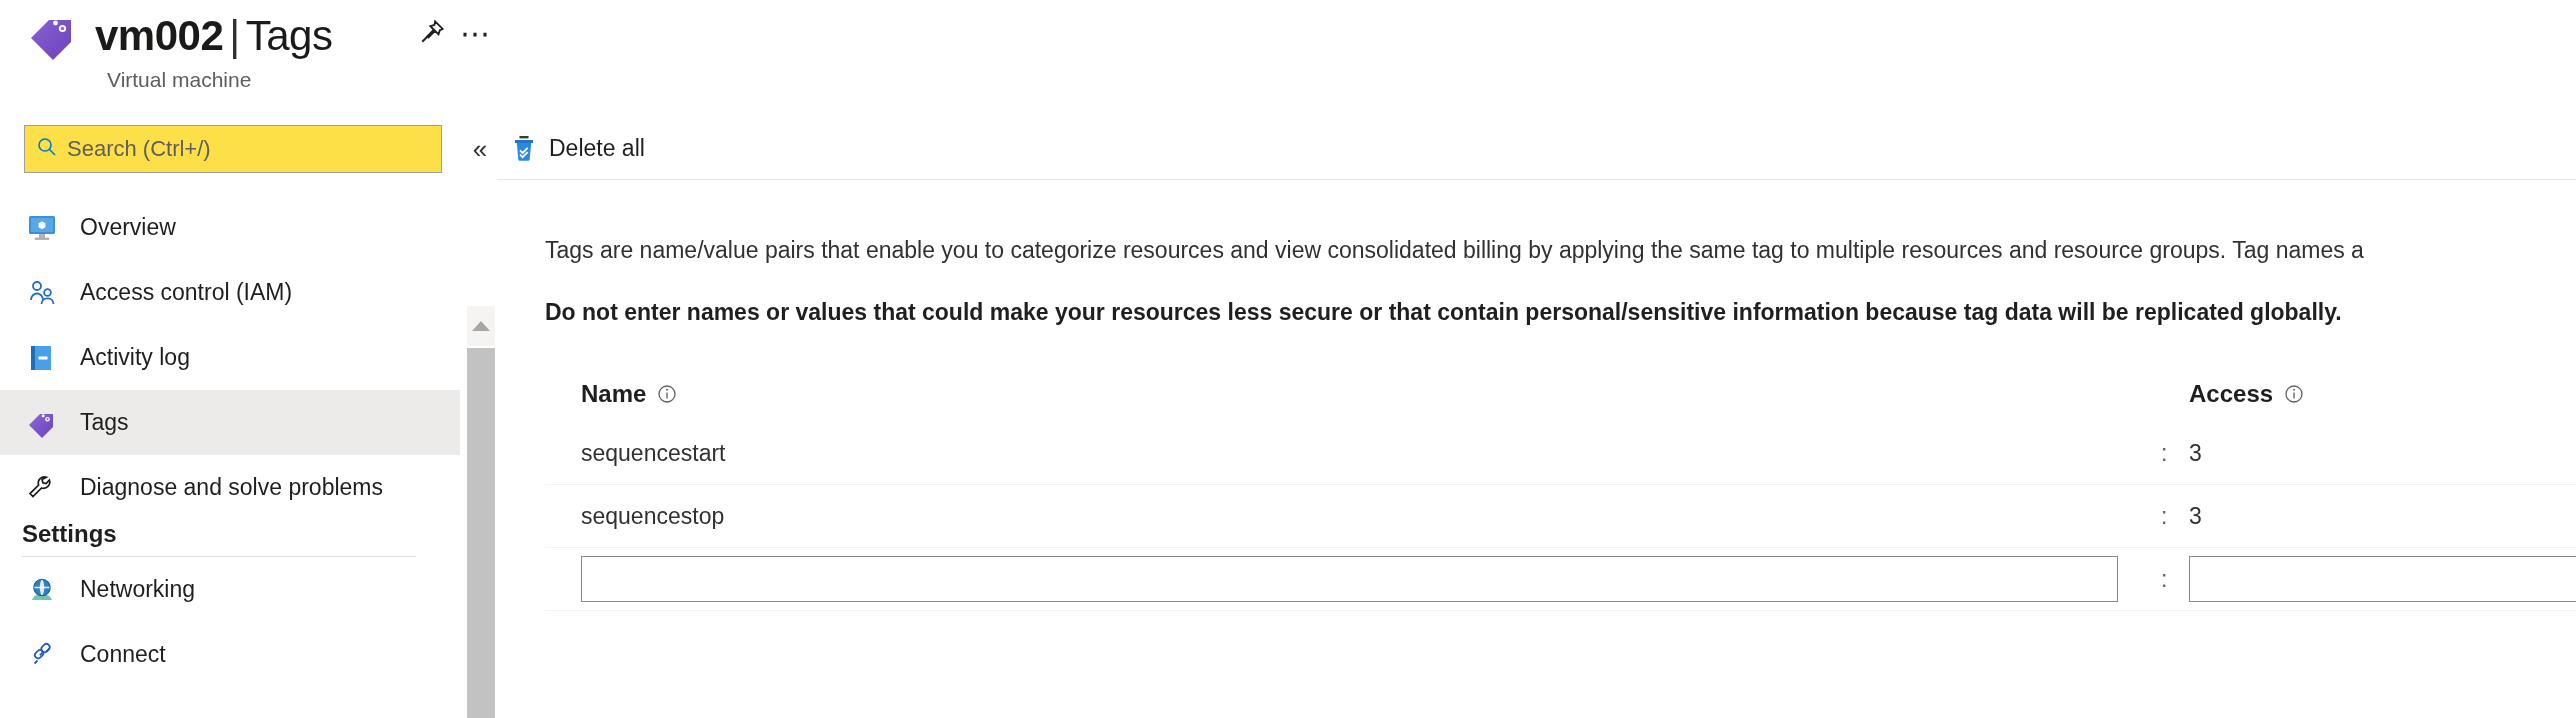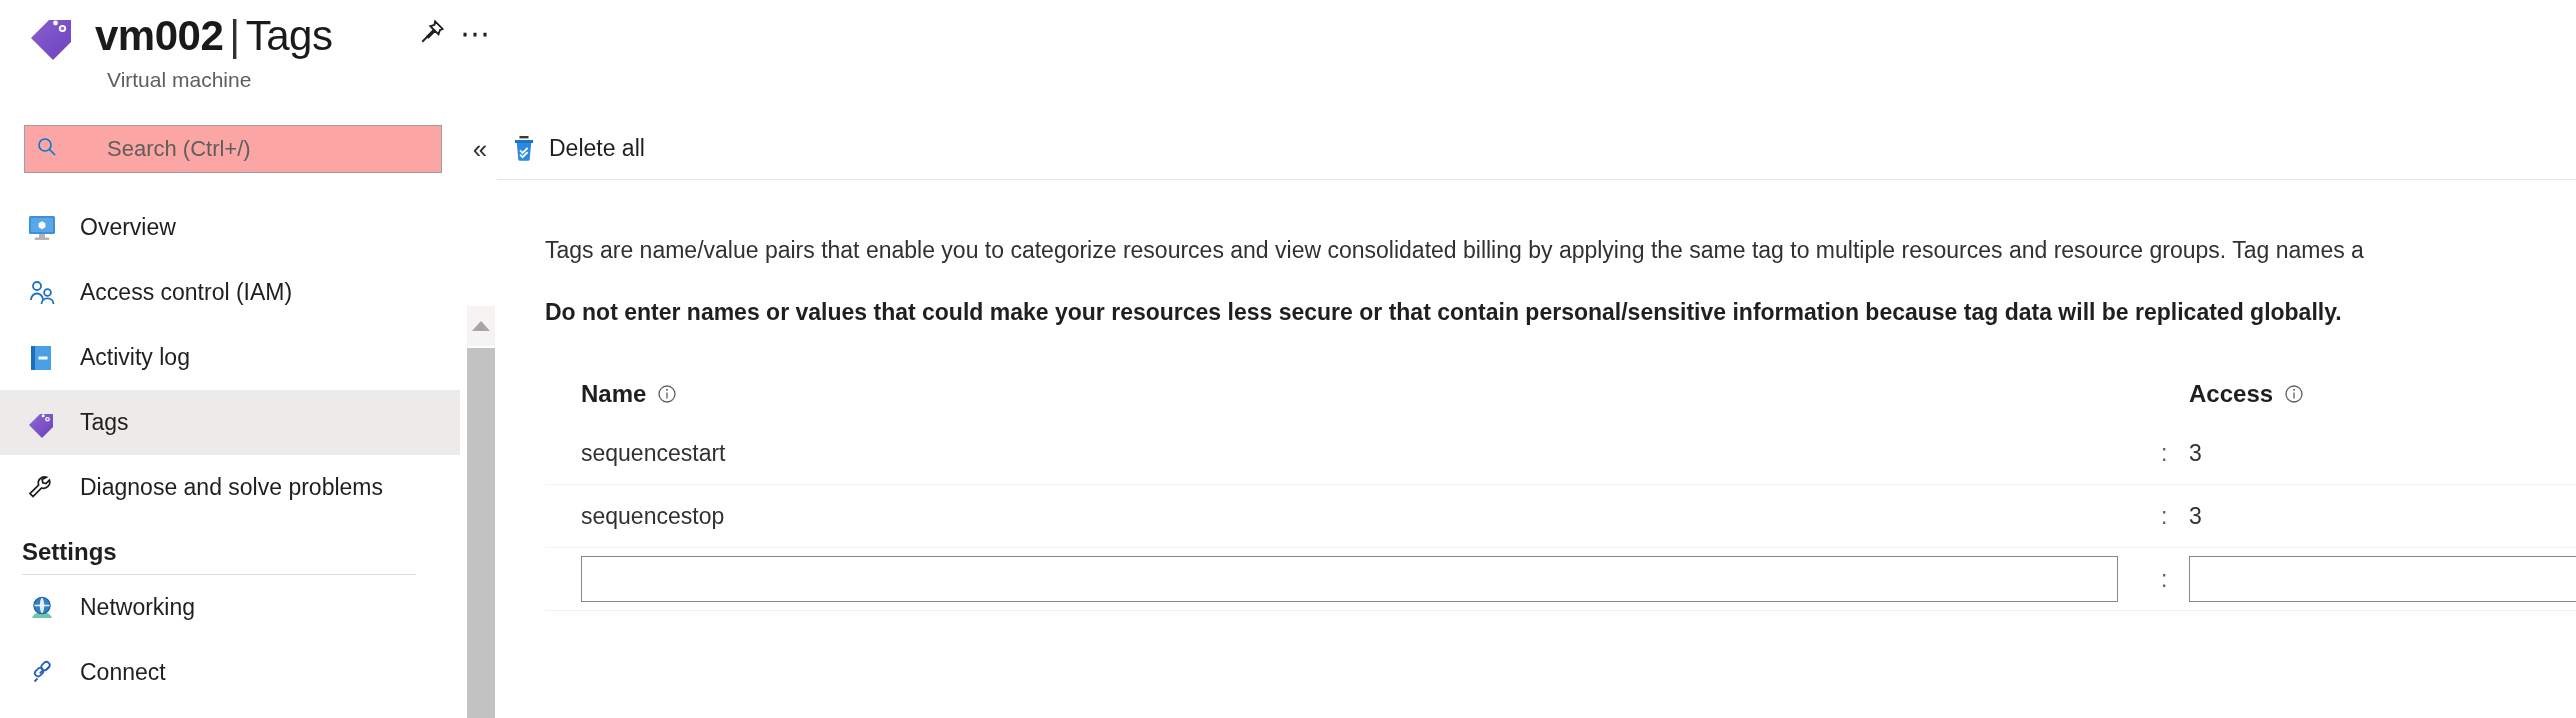--- a/index.html
+++ b/index.html
@@ -31,22 +31,22 @@
   .ellipsis-btn { font-size: 30px; line-height: 12px; letter-spacing: 2px; color: #201f1e; }
   .subtitle {
     position: absolute; left: 107px; top: 68px;
     font-size: 21px; color: #605e5c; font-weight: 400;
   }
 
   
   .sidebar { position: absolute; left: 0; top: 117px; width: 460px; height: 601px; background: #fff; }
   .search-wrap { position: absolute; left: 24px; top: 8px; width: 418px; height: 48px; }
   .search-box {
-    width: 418px; height: 48px; border: 1px solid #a19f9d; background: #fca5a5;
-    display: flex; align-items: center; padding: 0 10px; gap: 40px;
+    width: 418px; height: 48px; border: 1px solid #a19f9d; background: #fde047;
+    display: flex; align-items: center; padding: 0 10px;
   }
   .search-box svg { flex: none; margin-right: 8px; }
   .search-input {
     border: none; outline: none; width: 100%; height: 100%;
     font-family: "Liberation Sans", sans-serif; font-size: 22px; color: #323130; background: transparent;
   }
   .search-input::placeholder { color: #605e5c; }
   .collapse-btn {
     position: absolute; left: 463px; top: 16px; width: 34px; height: 32px;
     display: flex; align-items: center; justify-content: center;
@@ -55,21 +55,21 @@
 
   .nav { position: absolute; left: 0; top: 78px; width: 460px; }
   .nav-item {
     display: flex; align-items: center; height: 65px; padding-left: 22px;
     cursor: pointer; font-size: 23px; color: #201f1e; white-space: nowrap;
   }
   .nav-item.selected { background: #edebe9; }
   .nav-ico { width: 40px; height: 34px; flex: none; margin-right: 18px; display:flex; align-items:center; justify-content:center; }
   .nav-group {
     font-size: 24px; font-weight: 700; color: #201f1e;
-    padding-left: 22px; margin-top: 18px; margin-bottom: 8px;
+    padding-left: 22px; margin-bottom: 8px;
   }
   .nav-divider { height: 1px; background: #e1dfdd; margin: 0 44px 0 22px; }
 
   
   .sb-track { position: absolute; left: 467px; top: 189px; width: 28px; height: 529px; background: #ffffff; }
   .sb-up {
     position: absolute; left: 467px; top: 189px; width: 28px; height: 40px; background: #f5f4f2;
     display: flex; align-items: center; justify-content: center; cursor: pointer;
   }
   .sb-thumb { position: absolute; left: 467px; top: 231px; width: 28px; height: 487px; background: #c2c2c2; cursor: pointer; }

